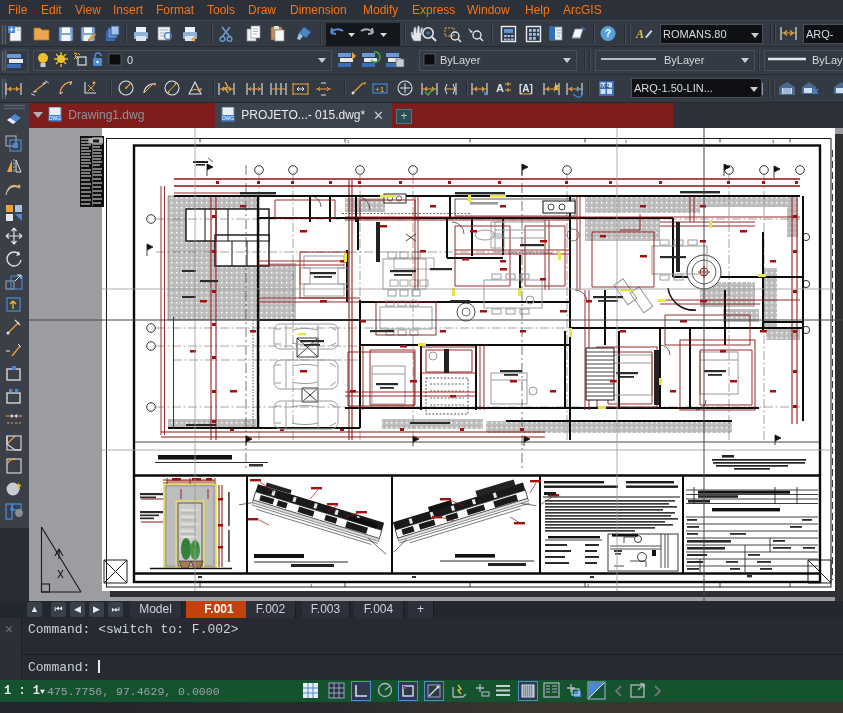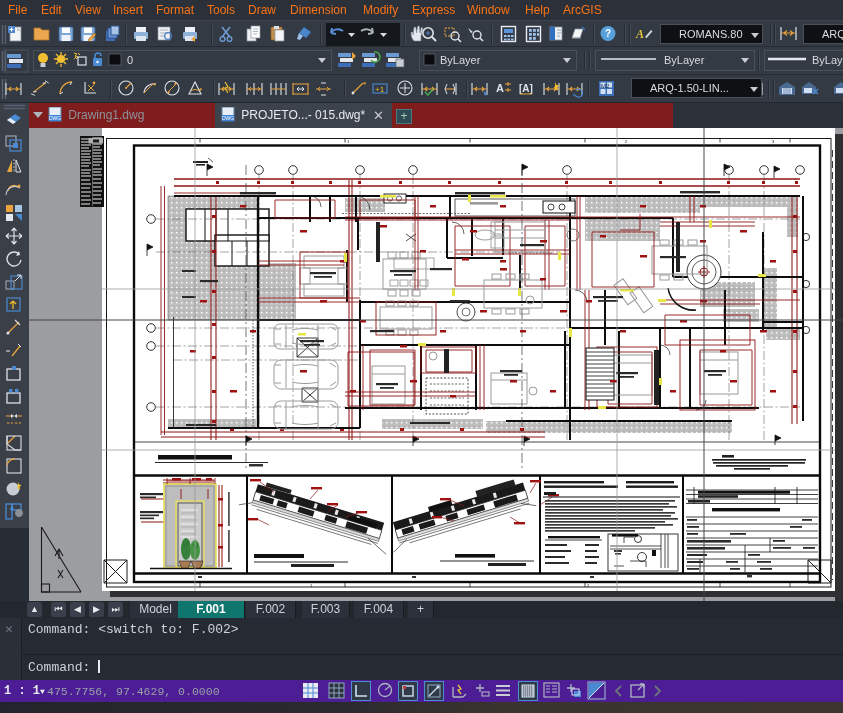--- a/index.html
+++ b/index.html
@@ -7,23 +7,23 @@
 #menubar span{margin:0 0;position:absolute;top:0}
 #tb1{left:0;top:20px;width:843px;height:27px;background:#343a43;border-top:1px solid #3e444e;border-bottom:1px solid #272c33}
 #tb2{left:0;top:47px;width:843px;height:28px;background:#343a43;border-bottom:1px solid #272c33}
 #tb3{left:0;top:75px;width:843px;height:28px;background:#343a43;border-bottom:1px solid #23272e}
 #tabbar{left:0;top:103px;width:673px;height:25px;background:#7f1d1d}
 #lefttb{left:0;top:103px;width:29px;height:425px;background:#3a3f48;z-index:5}
 #leftdock{left:0;top:528px;width:29px;height:73px;background:#272c35;z-index:4}
 #canvas{left:29px;top:128px;width:814px;height:473px;background:#9c9da0}
 #ltabs{left:0;top:601px;width:843px;height:17px;background:#23272e}
 #cmd{left:0;top:618px;width:843px;height:62px;background:#262b33;font-family:"Liberation Mono",monospace;font-size:13px;color:#ccd1da}
-#status{left:0;top:680px;width:843px;height:22px;background:#4c1d95}
+#status{left:0;top:680px;width:843px;height:22px;background:#14532d}
 #taskbar{left:0;top:702px;width:843px;height:11px;background:linear-gradient(90deg,#23252c 0%,#2a2a2e 40%,#3a342e 60%,#3d3630 100%)}
-.combo{position:absolute;background:#0e1013;border:1px solid #4a5058;color:#d9dce0;font-size:11px;height:20px;line-height:18px;padding-left:18px}
+.combo{position:absolute;background:#0e1013;border:1px solid #4a5058;color:#d9dce0;font-size:11px;height:20px;line-height:18px;padding-left:2px}
 .combo .arr{position:absolute;right:3px;top:8px;width:0;height:0;border-left:4px solid transparent;border-right:4px solid transparent;border-top:5px solid #c8ccd2}
 .sep{position:absolute;top:3px;width:1px;height:20px;background:#252a30;box-shadow:1px 0 0 #434a54}
 .dtab{position:absolute;top:0;height:25px;font-size:12px;line-height:25px;color:#8d939c}
 .ltab{position:absolute;top:0;height:17px;font-size:12px;line-height:16px;color:#ced2d8;background:#2b303a;text-align:center;border-right:1px solid #181b20}
 .navb{position:absolute;top:1px;width:15px;height:15px;background:#3a404b;border-radius:2px;color:#e8eaee;text-align:center;font-size:9px;line-height:15px}
 </style></head>
 <body>
 <div id="menubar" class="abs">
 <span style="left:8px">File</span>
     <span style="left:41px">Edit</span>
@@ -1230,21 +1230,21 @@
 <line x1="29" y1="320" x2="843" y2="320" stroke="#46464a" stroke-width="1"></line>
 </svg>
 </div>
 <div id="ltabs" class="abs">
 <div class="navb" style="left:27px">▲</div>
 <div class="navb" style="left:51px">⏮</div>
 <div class="navb" style="left:70px">◀</div>
 <div class="navb" style="left:89px">▶</div>
 <div class="navb" style="left:108px">⏭</div>
 <div class="ltab" style="left:130px;width:52px">Model</div>
-<div class="ltab" style="left:178px;width:67px;background:#0f766e;color:#fff;font-weight:bold">F.001</div>
+<div class="ltab" style="left:186px;width:67px;background:#c2410c;color:#fff;font-weight:bold">F.001</div>
 <div class="ltab" style="left:246px;width:50px">F.002</div>
 <div class="ltab" style="left:302px;width:48px">F.003</div>
 <div class="ltab" style="left:354px;width:50px">F.004</div>
 <div class="ltab" style="left:408px;width:26px">+</div>
 </div>
 <div id="cmd" class="abs">
 <div class="abs" style="left:0;top:0;width:22px;height:62px;background:#2a2f38;border-right:1px solid #1b1f25"></div>
 <div class="abs" style="left:5px;top:3px;color:#6e757f;font-size:13px">✕</div>
 <div class="abs" style="left:28px;top:4px">Command: &lt;switch to: F.002&gt;</div>
 <div class="abs" style="left:23px;top:36px;width:820px;height:1px;background:#1a1e24"></div>

